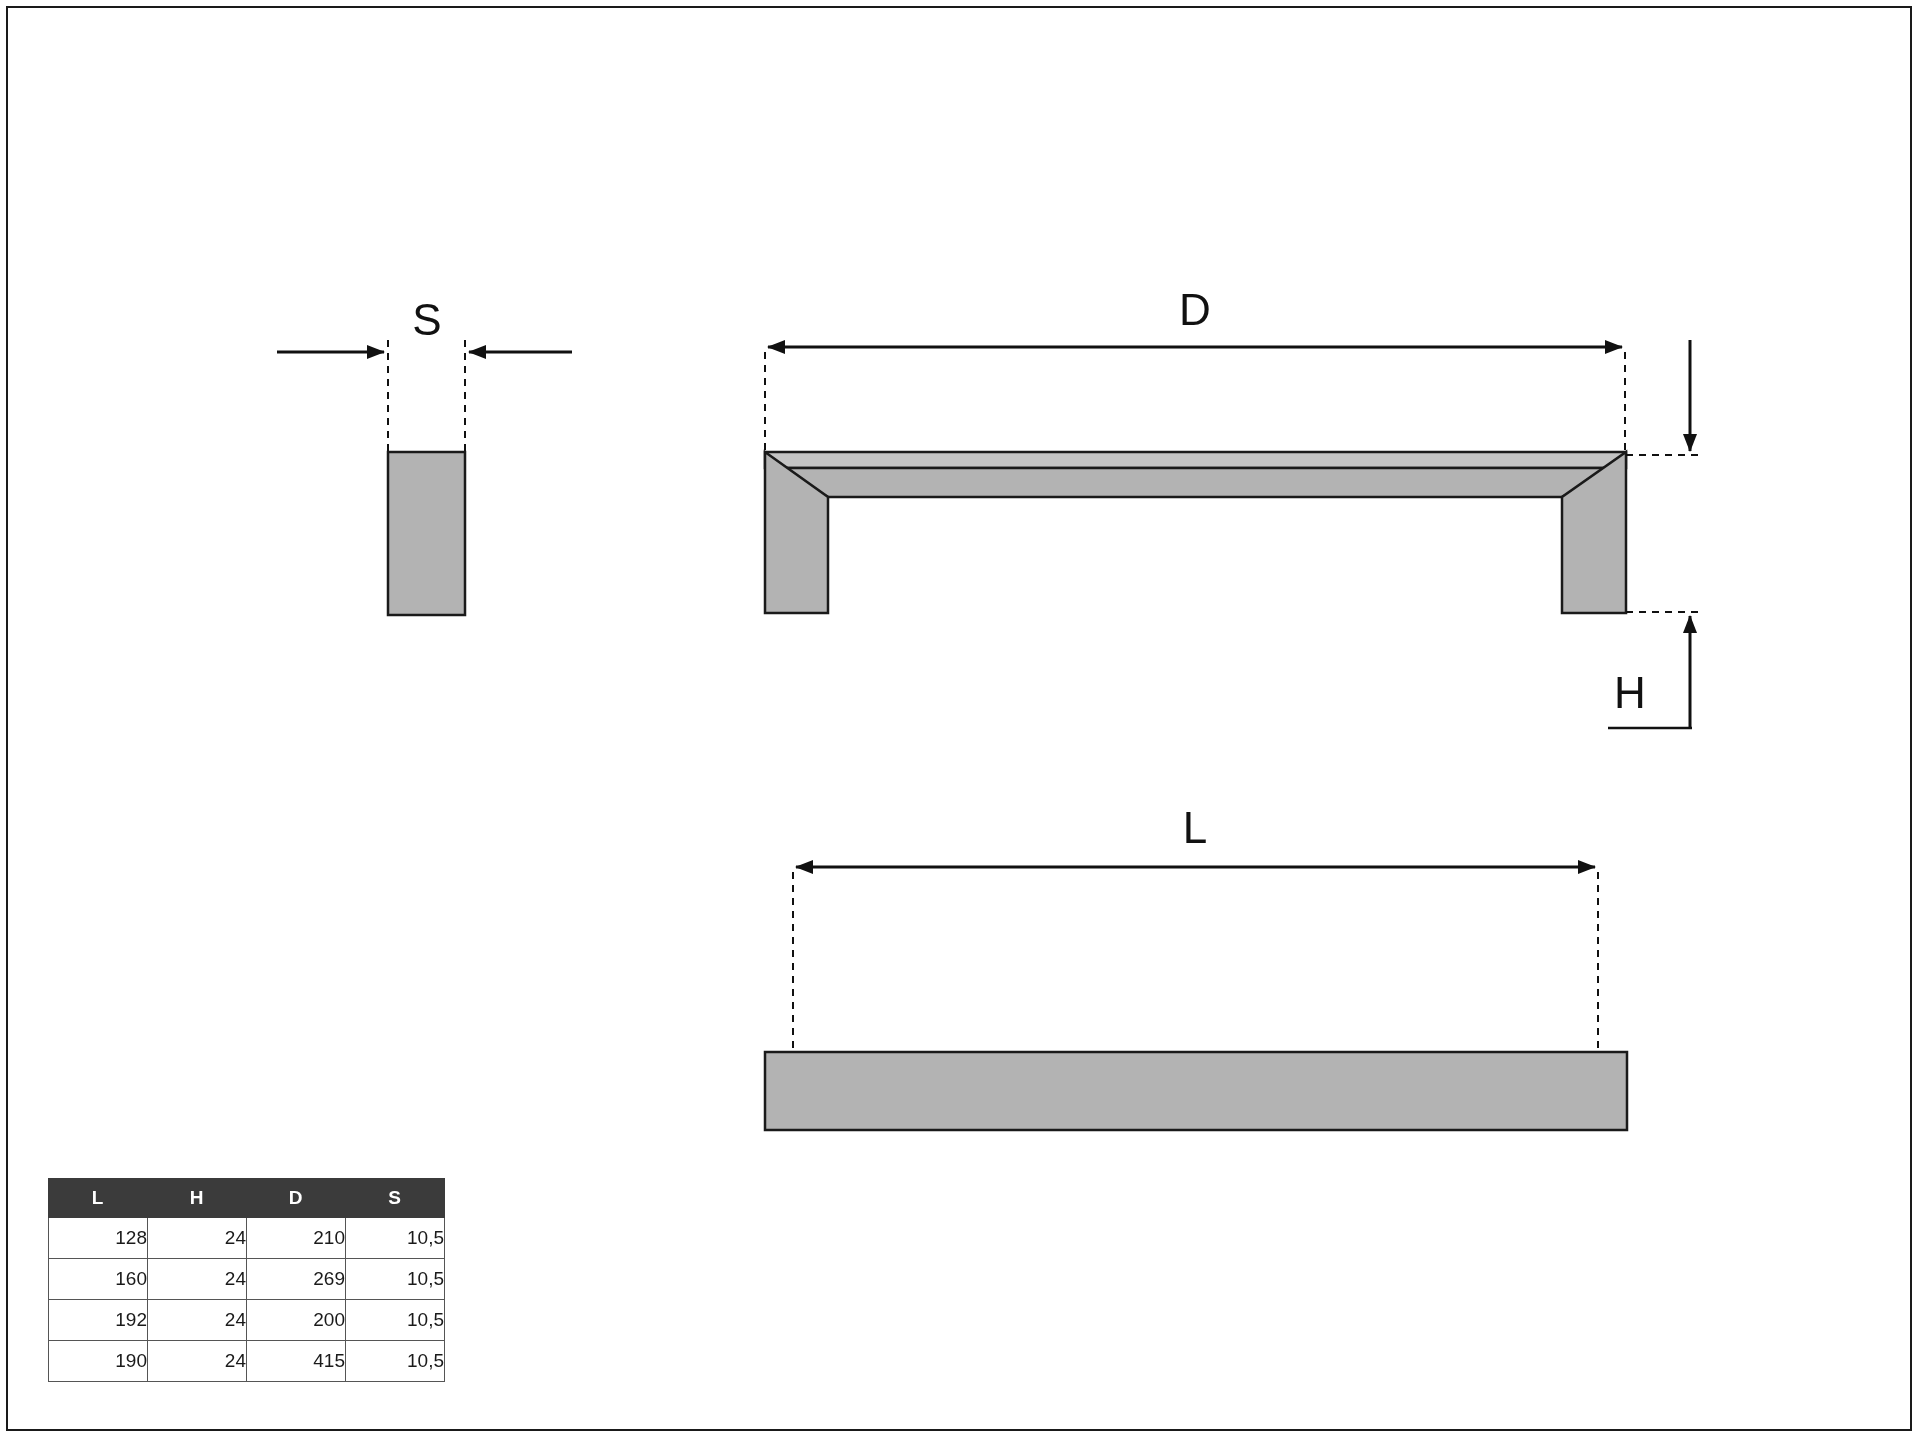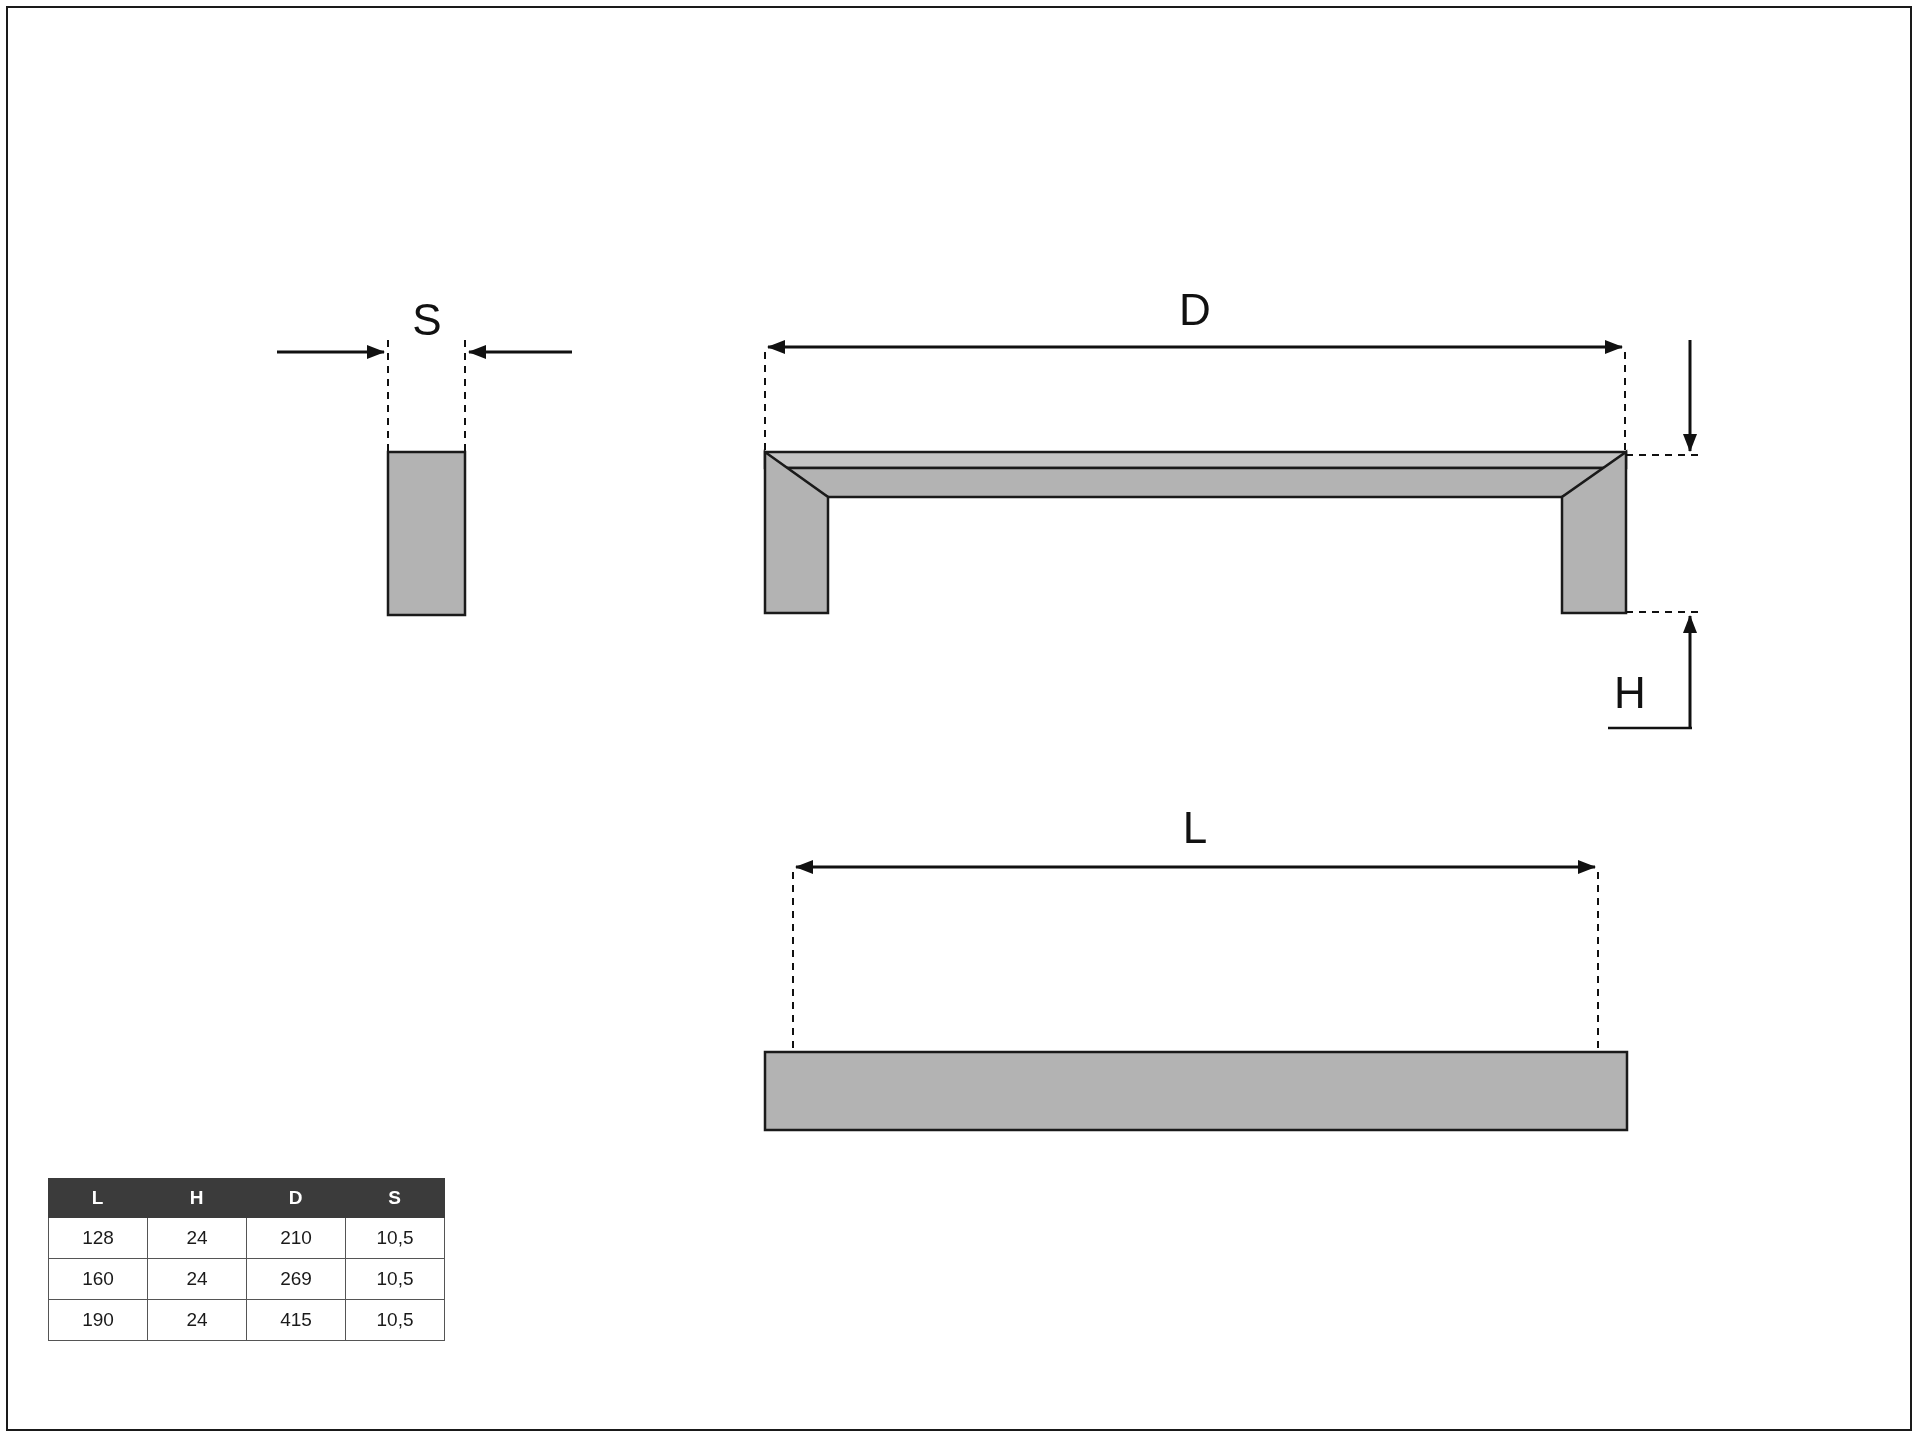--- a/index.html
+++ b/index.html
@@ -53,21 +53,21 @@
     text-align: center;
     padding: 0;
   }
   .spec-table td {
     background: #ffffff;
     color: #1a1a1a;
     font-size: 19px;
     width: 98px;
     height: 40px;
     border: 1px solid #555555;
-    text-align: center;
+    text-align: right;
     padding: 0;
   }
   .dim-label {
     font-family: "Liberation Sans", sans-serif;
     font-size: 44px;
     fill: #111111;
   }
 </style>
 </head>
 <body>
@@ -151,20 +151,26 @@
         <td>210</td>
         <td>10,5</td>
       </tr>
       <tr>
         <td>160</td>
         <td>24</td>
         <td>269</td>
         <td>10,5</td>
       </tr>
       <tr>
+        <td>192</td>
+        <td>24</td>
+        <td>200</td>
+        <td>10,5</td>
+      </tr>
+      <tr>
         <td>190</td>
         <td>24</td>
         <td>415</td>
         <td>10,5</td>
       </tr>
     </tbody>
   </table>
 
 </div>
 

